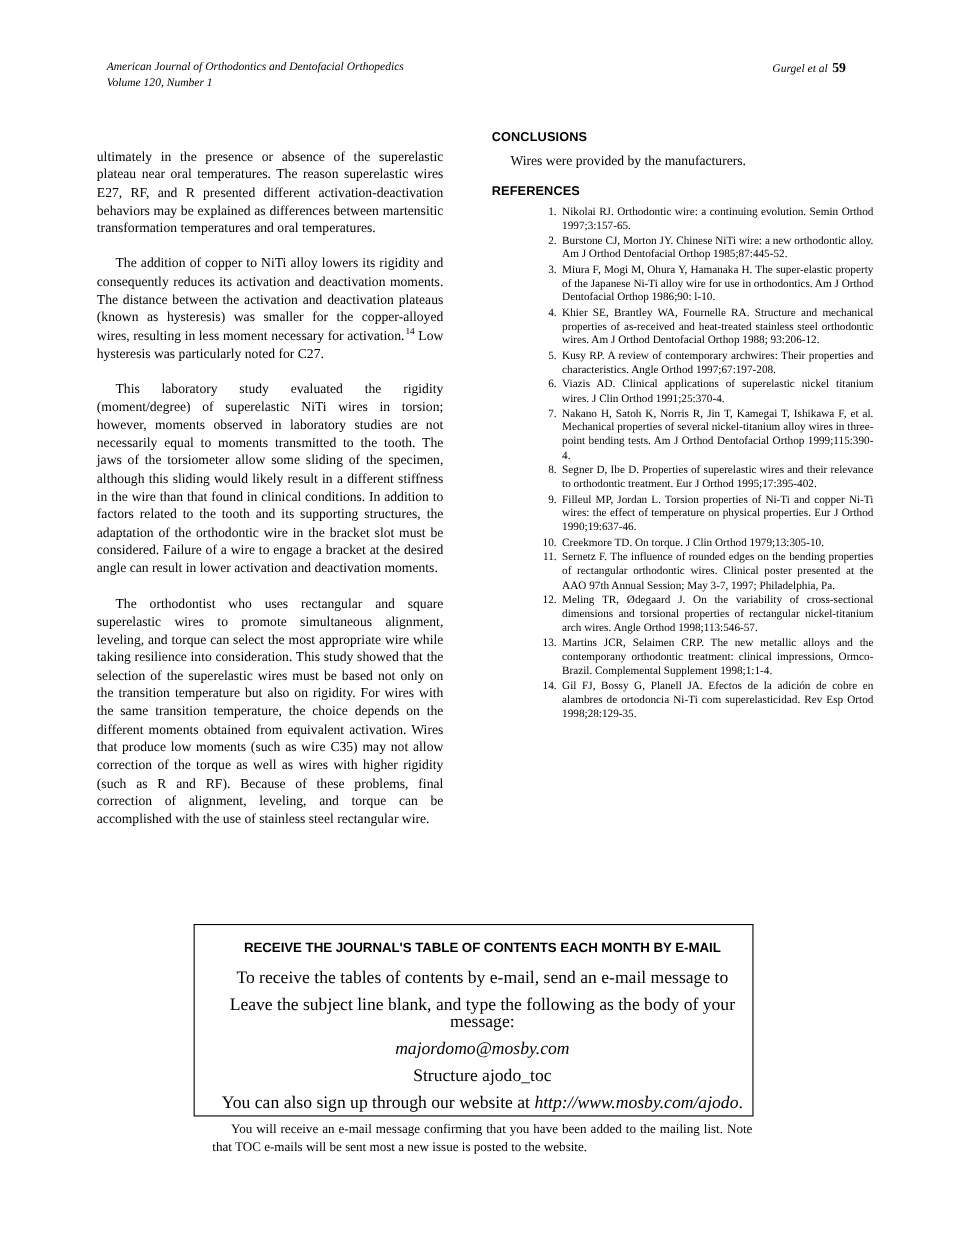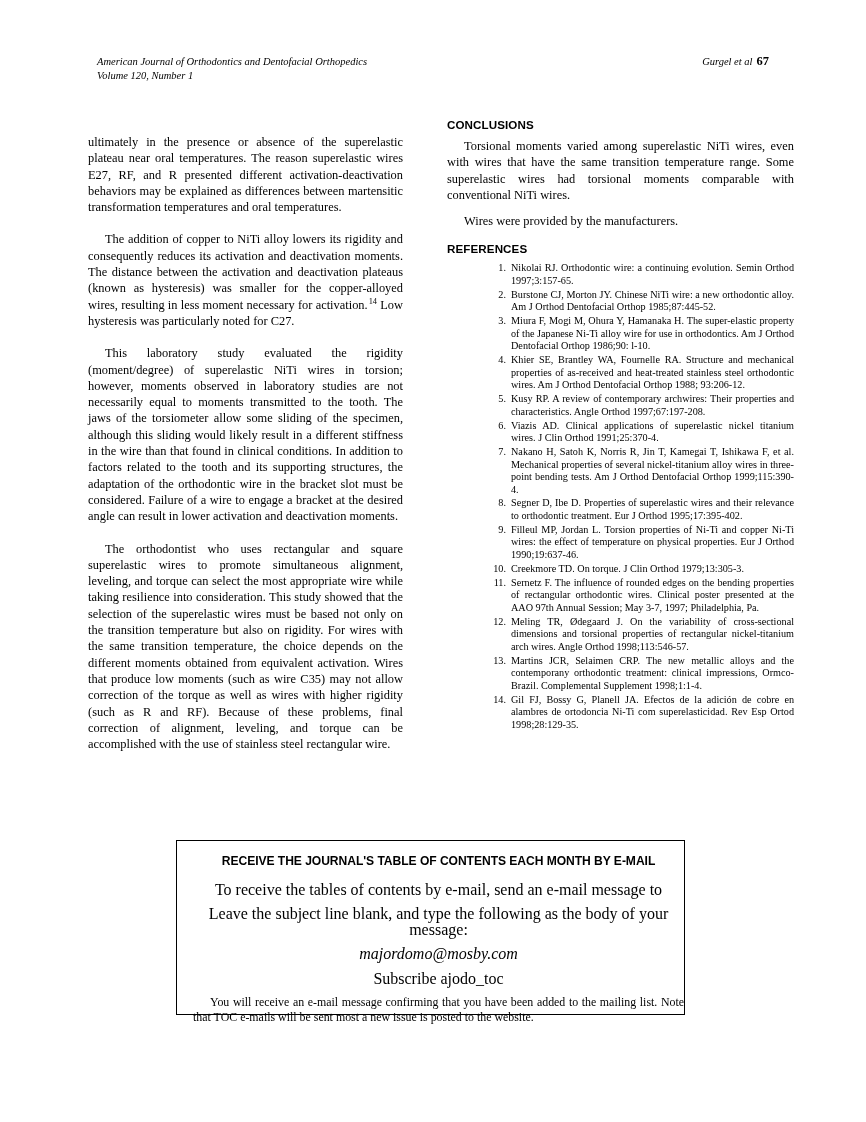--- a/index.html
+++ b/index.html
@@ -163,60 +163,60 @@
 <body>
 
 <div class="page">
 
   <div class="running-head">
     <div class="rh-left">
       <div class="line1">American Journal of Orthodontics and Dentofacial Orthopedics</div>
       <div class="line2">Volume 120, Number 1</div>
     </div>
     <div class="rh-right">
-      <span>Gurgel et al</span><span class="page-num">67</span>
+      <span>Gurgel et al</span><span class="page-num">59</span>
     </div>
   </div>
 
   <div class="columns">
 
     <div class="col left">
       <p class="body first">ultimately in the presence or absence of the superelas­tic plateau near oral temperatures. The reason super­elastic wires E27, RF, and R presented different activa­tion-deactivation behaviors may be explained as differences between martensitic transformation tem­peratures and oral temperatures.</p>
       <p class="body"><span>The addition of copper to NiTi alloy lowers its rigidity and consequently reduces its activation and deactivation moments. The distance between the acti­vation and deactivation plateaus (known as hysteresis) was smaller for the copper-alloyed wires, resulting in less moment necessary for activation.</span><sup class="ref">14</sup> <span>Low hysteresis was particularly noted for C27.</span></p>
       <p class="body">This laboratory study evaluated the rigidity (moment/degree) of superelastic NiTi wires in torsion; however, moments observed in laboratory studies are not necessarily equal to moments transmitted to the tooth. The jaws of the torsiometer allow some sliding of the specimen, although this sliding would likely result in a different stiffness in the wire than that found in clinical conditions. In addition to factors related to the tooth and its supporting structures, the adaptation of the orthodon­tic wire in the bracket slot must be considered. Failure of a wire to engage a bracket at the desired angle can result in lower activation and deactivation moments.</p>
       <p class="body">The orthodontist who uses rectangular and square superelastic wires to promote simultaneous alignment, leveling, and torque can select the most appropriate wire while taking resilience into consideration. This study showed that the selection of the superelastic wires must be based not only on the transition temperature but also on rigidity. For wires with the same transition tempera­ture, the choice depends on the different moments obtained from equivalent activation. Wires that produce low moments (such as wire C35) may not allow correc­tion of the torque as well as wires with higher rigidity (such as R and RF). Because of these problems, final correction of alignment, leveling, and torque can be accomplished with the use of stainless steel rectangular wire.</p>
     </div>
 
     <div class="col right">
       <h2 class="section-head">CONCLUSIONS</h2>
-      <p class="concl-para">Torsional moments varied among superelastic NiTi wires, even with wires that have the same transition tem­perature range. Some superelastic wires had torsional moments comparable with conventional NiTi wires.</p>
       <p class="concl-para">Wires were provided by the manufacturers.</p>
 
       <h2 class="section-head refs">REFERENCES</h2>
       <ol class="references">
         <li>Nikolai RJ. Orthodontic wire: a continuing evolution. Semin Orthod 1997;3:157-65.</li>
         <li>Burstone CJ, Morton JY. Chinese NiTi wire: a new orthodontic alloy. Am J Orthod Dentofacial Orthop 1985;87:445-52.</li>
         <li>Miura F, Mogi M, Ohura Y, Hamanaka H. The super-elastic property of the Japanese Ni-Ti alloy wire for use in orthodontics. Am J Orthod Dentofacial Orthop 1986;90: l-10.</li>
         <li>Khier SE, Brantley WA, Fournelle RA. Structure and mechani­cal properties of as-received and heat-treated stainless steel orthodontic wires. Am J Orthod Dentofacial Orthop 1988; 93:206-12.</li>
         <li>Kusy RP. A review of contemporary archwires: Their properties and characteristics. Angle Orthod 1997;67:197-208.</li>
         <li>Viazis AD. Clinical applications of superelastic nickel titanium wires. J Clin Orthod 1991;25:370-4.</li>
         <li>Nakano H, Satoh K, Norris R, Jin T, Kamegai T, Ishikawa F, et al. Mechanical properties of several nickel-titanium alloy wires in three-point bending tests. Am J Orthod Dentofacial Orthop 1999;115:390-4.</li>
         <li>Segner D, Ibe D. Properties of superelastic wires and their rele­vance to orthodontic treatment. Eur J Orthod 1995;17:395-402.</li>
         <li>Filleul MP, Jordan L. Torsion properties of Ni-Ti and copper Ni-Ti wires: the effect of temperature on physical properties. Eur J Orthod 1990;19:637-46.</li>
-        <li>Creekmore TD. On torque. J Clin Orthod 1979;13:305-3.</li>
+        <li>Creekmore TD. On torque. J Clin Orthod 1979;13:305-10.</li>
         <li>Sernetz F. The influence of rounded edges on the bending properties of rectangular orthodontic wires. Clinical poster presented at the AAO 97th Annual Session; May 3-7, 1997; Philadelphia, Pa.</li>
         <li>Meling TR, Ødegaard J. On the variability of cross-sectional dimensions and torsional properties of rectangular nickel-tita­nium arch wires. Angle Orthod 1998;113:546-57.</li>
         <li>Martins JCR, Selaimen CRP. The new metallic alloys and the contemporany orthodontic treatment: clinical impressions, Ormco-Brazil. Complemental Supplement 1998;1:1-4.</li>
         <li>Gil FJ, Bossy G, Planell JA. Efectos de la adición de cobre en alambres de ortodoncia Ni-Ti com superelasticidad. Rev Esp Ortod 1998;28:129-35.</li>
       </ol>
     </div>
   </div>
 
   <div class="notice-box">
     <div class="notice-title">RECEIVE THE JOURNAL'S TABLE OF CONTENTS EACH MONTH BY E-MAIL</div>
     <div class="notice-line">To receive the tables of contents by e-mail, send an e-mail message to</div>
     <div class="notice-line">Leave the subject line blank, and type the following as the body of your message:</div>
     <div class="notice-line em">majordomo@mosby.com</div>
-    <div class="notice-line">Subscribe ajodo_toc</div>
+    <div class="notice-line">Structure ajodo_toc</div>
+    <div class="notice-line"><span>You can also sign up through our website at </span><span class="inline-italic">http://www.mosby.com/ajodo</span><span>.</span></div>
     <p class="notice-para">You will receive an e-mail message confirming that you have been added to the mailing list. Note that TOC e-mails will be sent most a new issue is posted to the website.</p>
   </div>
 
 </div>
 
 </body></html>

